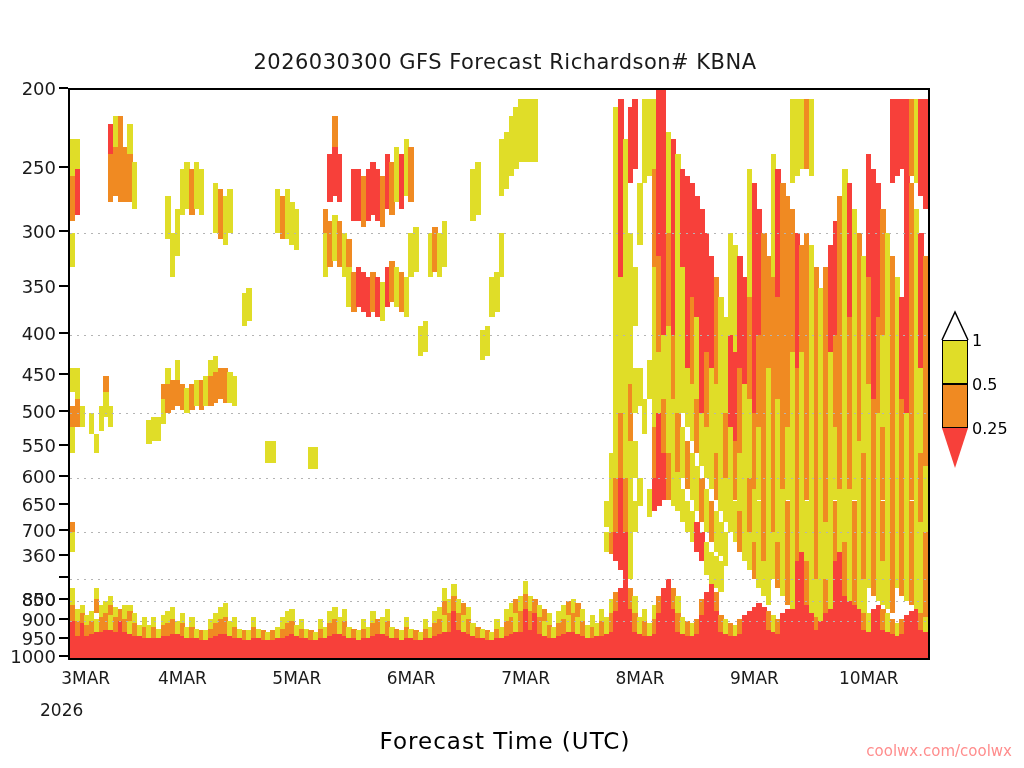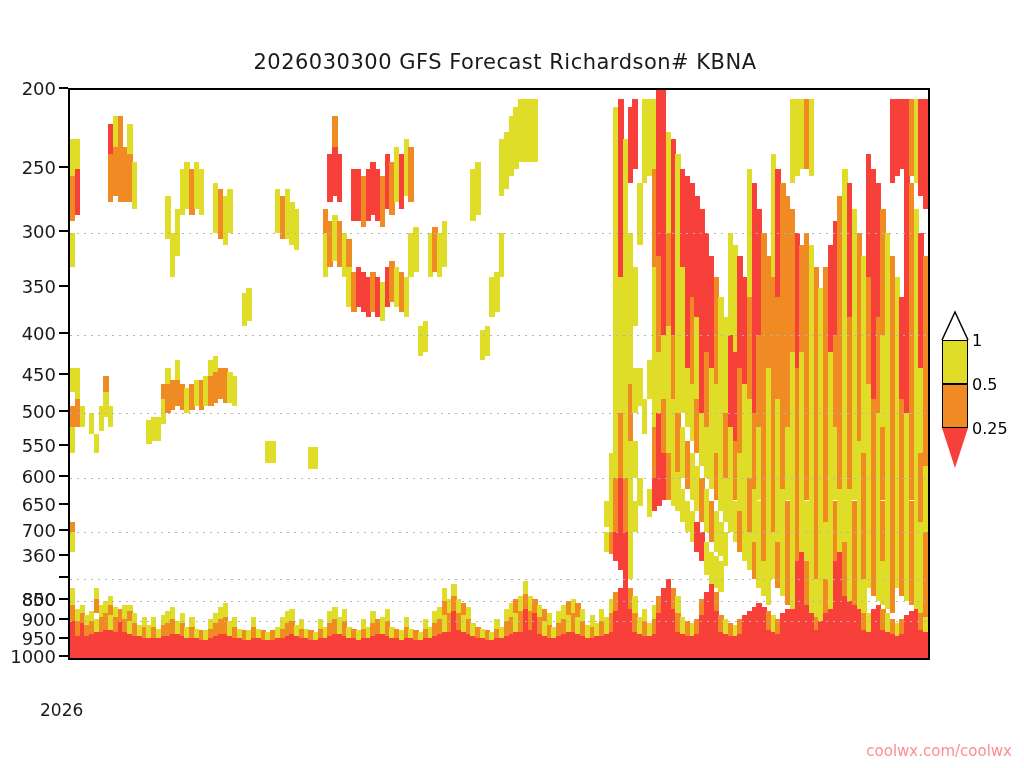--- a/index.html
+++ b/index.html
@@ -1219,22 +1219,33 @@
         <div class="gl" style="top:323.4px;"></div>
         <div class="gl" style="top:387.7px;"></div>
         <div class="gl" style="top:442.1px;"></div>
         <div class="gl" style="top:489.2px;"></div>
         <div class="gl" style="top:510.6px;"></div>
         <div class="gl" style="top:530.8px;"></div>
       </div>
     <div class="terrain" id="terrain" style="top: 568px; height: 0px; background: rgb(158, 91, 46);"></div>
   </div>
 
+  <div class="xtickbox">
+      <div class="xlab" style="left:0.0px;transform:translateX(-14%);">3MAR</div>
+      <div class="xlab" style="left:114.4px;">4MAR</div>
+      <div class="xlab" style="left:228.8px;">5MAR</div>
+      <div class="xlab" style="left:343.2px;">6MAR</div>
+      <div class="xlab" style="left:457.6px;">7MAR</div>
+      <div class="xlab" style="left:572.0px;">8MAR</div>
+      <div class="xlab" style="left:686.4px;">9MAR</div>
+      <div class="xlab" style="left:800.8px;">10MAR</div>
+    </div>
   <div class="yearlab">2026</div>
 
+  <div class="xtitle">Forecast Time (UTC)</div>
   <div class="credit">coolwx.com/coolwx</div>
 
   <div class="cbwrap">
       <div style="position:absolute;left:4px;top:0px;width:0;height:0;border-left:13px solid transparent;border-right:13px solid transparent;border-bottom:28px solid #ffffff;"></div>
       <svg width="34" height="30" style="position:absolute;left:4px;top:0;overflow:visible">
         <polyline points="0,28 13,0 26,28" fill="none" stroke="#000" stroke-width="1.5"></polyline>
       </svg>
       <div class="cbseg" style="top:28px;height:44px;background:#e0dd28;"></div>
       <div class="cblab" style="top:28px;">1</div>
       <div class="cbseg" style="top:72px;height:44px;background:#f08a22;"></div>

